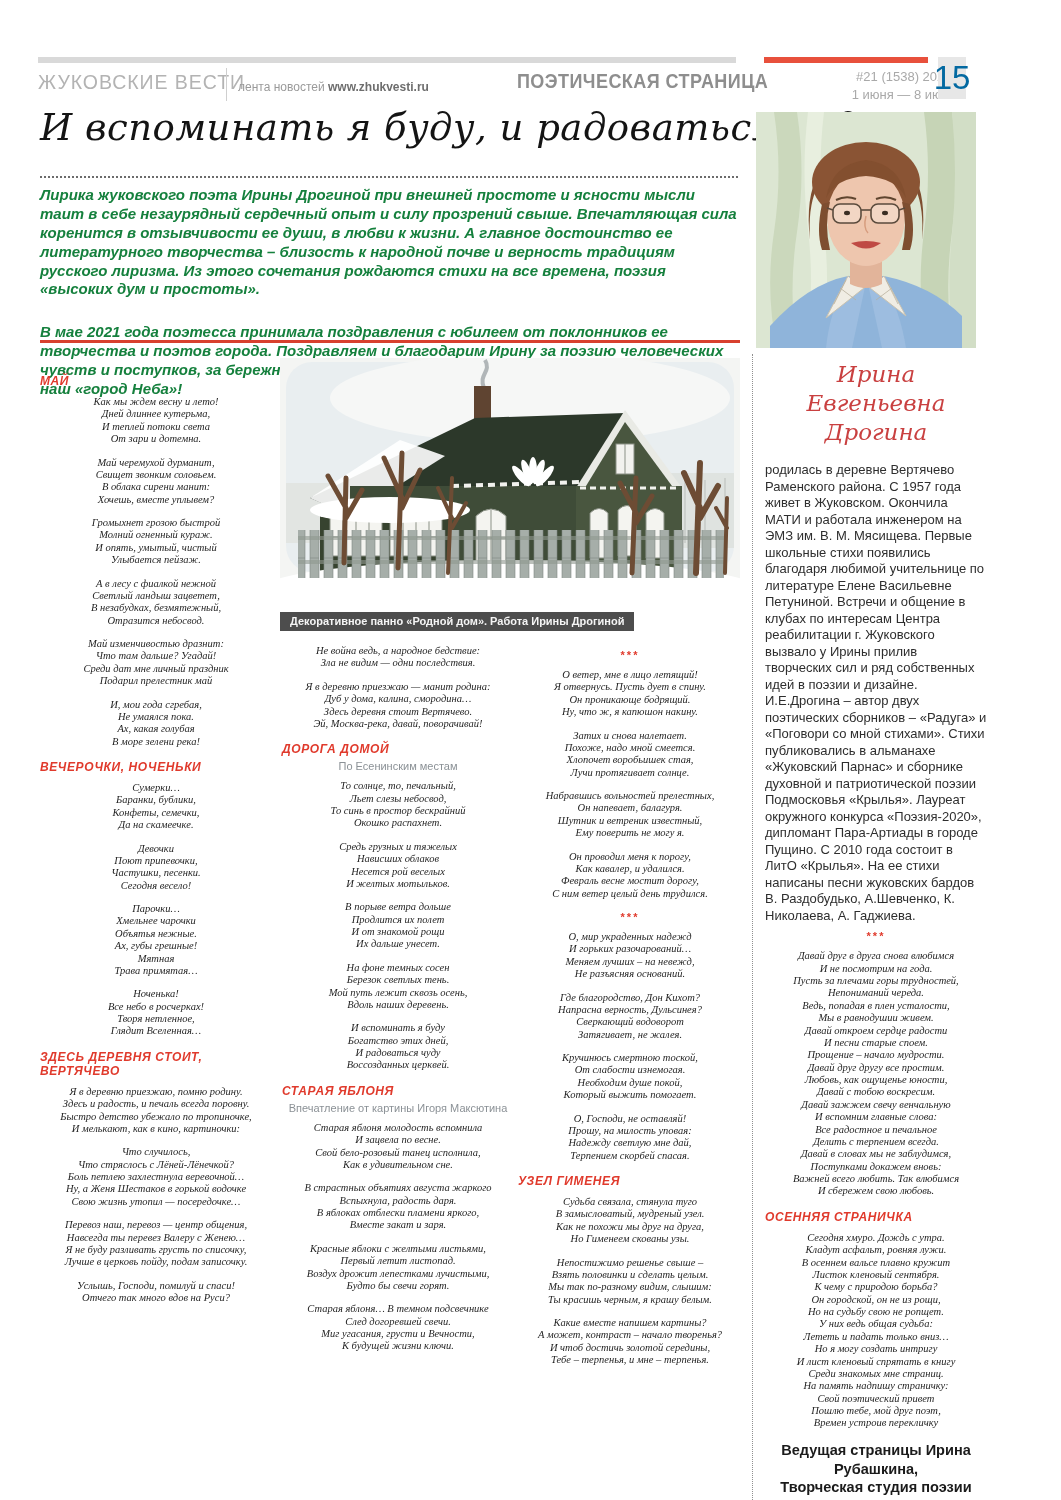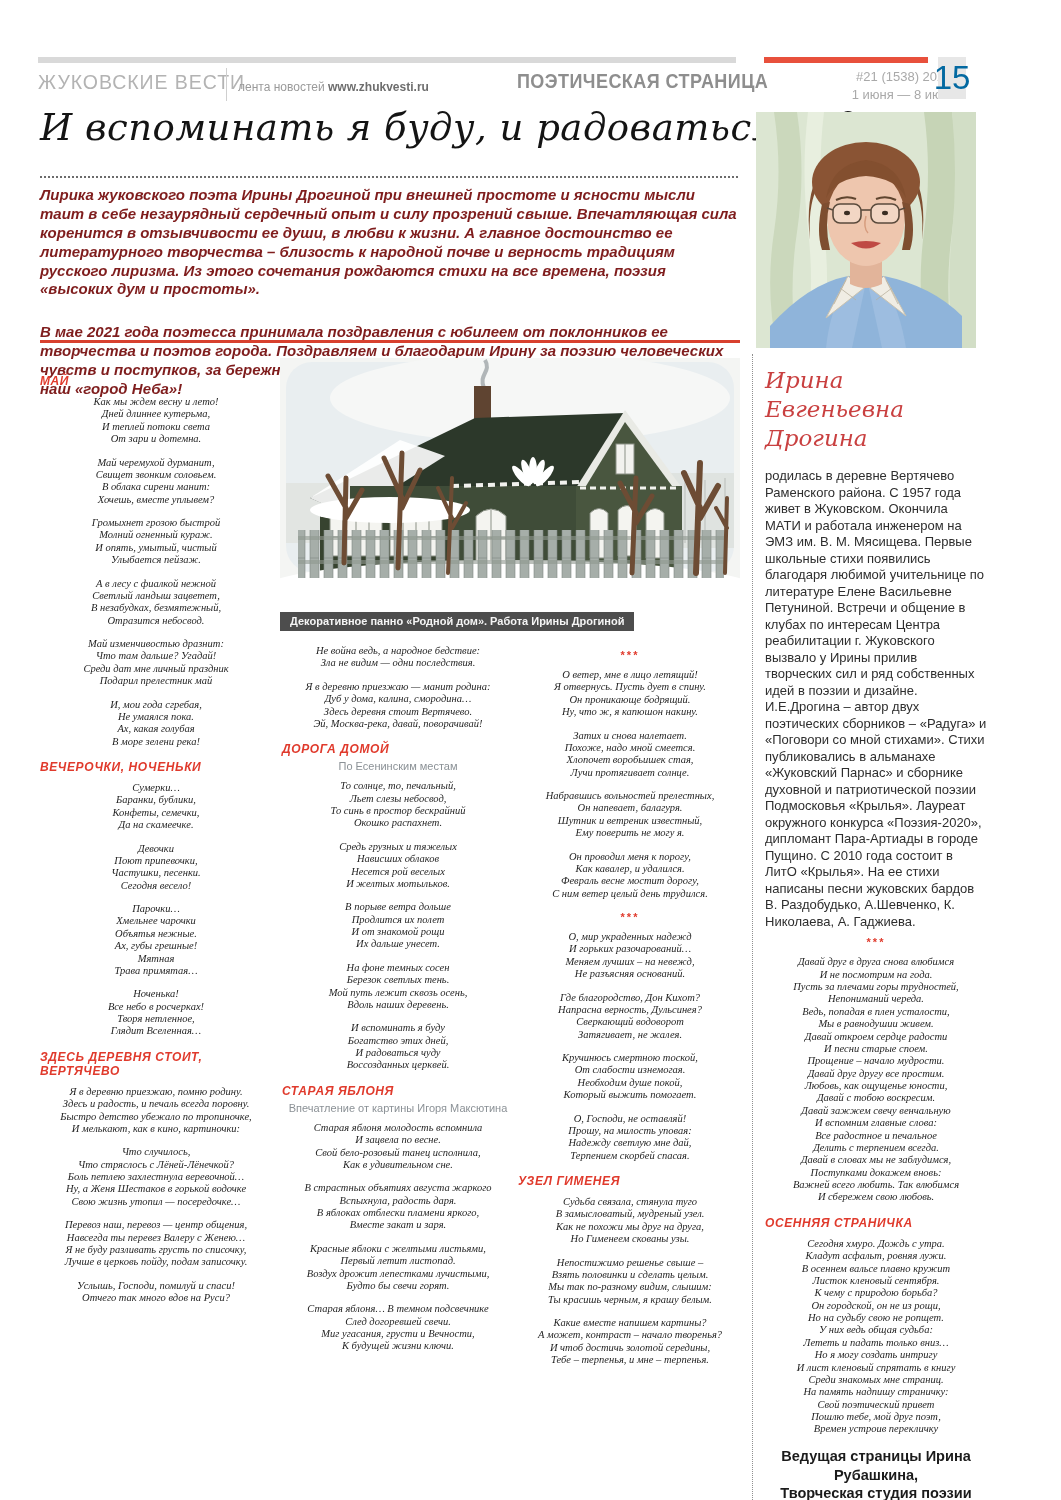--- a/index.html
+++ b/index.html
@@ -16,21 +16,21 @@
   .section-title{position:absolute;right:321px;top:70px;font-size:20px;font-weight:bold;color:#8e8e8e;
                  transform:scaleX(.9);transform-origin:right center;white-space:nowrap;letter-spacing:.5px;}
   .issue-info{position:absolute;right:133px;top:68px;text-align:center;font-size:13px;line-height:1.35;color:#a9a9a9;margin-left:28px;}
   .page-number{position:absolute;left:938px;top:57px;width:28px;height:42px;background:#e7e7e7;
                display:flex;align-items:center;justify-content:center;font-size:33px;font-weight:300;color:#0369a1;}
   
   .headline{position:absolute;left:40px;top:106px;width:700px;font-family:"DejaVu Serif",serif;
             font-style:italic;font-size:37px;color:#141414;letter-spacing:.5px;white-space:nowrap;}
   .dot-rule{position:absolute;left:40px;top:176px;width:698px;border-top:2px dotted #6b6b6b;}
   .intro{position:absolute;left:40px;top:186px;width:702px;font-style:italic;font-weight:bold;
-         font-size:15px;line-height:1.26;color:#7f1d1d;}
+         font-size:15px;line-height:1.26;color:#15803d;}
   .intro p{margin:0 0 24px 0;}
   .red-rule{position:absolute;left:40px;top:340px;width:700px;height:3px;background:#d8402e;}
   
   .col{position:absolute;top:362px;}
   .col1{left:40px;width:232px;}
   .col2{left:282px;width:232px;top:645px;}
   .col3{left:518px;width:224px;top:645px;}
   .poem-title{font-weight:bold;font-style:italic;font-size:12px;letter-spacing:.6px;color:#e03a2c;
               text-align:left;margin:12px 0 8px;}
   .poem-sub{font-size:11px;color:#8b9196;text-align:center;margin:-4px 0 8px;}
@@ -41,21 +41,21 @@
   .artwork{position:absolute;left:280px;top:358px;width:460px;height:254px;}
   .artwork svg{display:block;width:100%;height:100%;}
   .art-caption{position:absolute;left:280px;top:612px;background:#4d4d4d;color:#f5f5f5;
                font-weight:bold;font-size:11px;padding:3px 10px 4px;white-space:nowrap;}
   
   .photo{position:absolute;left:756px;top:112px;width:220px;height:236px;}
   .photo svg{display:block;width:100%;height:100%;}
   .sidebar{position:absolute;left:752px;top:354px;width:235px;border-left:1px dotted #8f8f8f;
            padding-left:12px;box-sizing:border-box;}
   .poet-name{font-family:"DejaVu Serif",serif;font-style:italic;font-size:23px;line-height:1.25;
-             color:#c94040;text-align:left;margin:12px 0 16px;}
+             color:#c94040;text-align:center;margin:6px 0 16px;}
   .bio{font-size:13px;line-height:1.27;color:#2e2e2e;text-align:left;margin-bottom:6px;}
   .sidebar .stanza{font-size:10.5px;}
   .page-footer{font-weight:bold;font-size:15px;line-height:1.25;color:#1b1b1b;text-align:center;margin-top:10px;
                transform:scaleX(.97);transform-origin:center;}
 </style>
 </head>
 <body>
 
 <div class="page">
 

